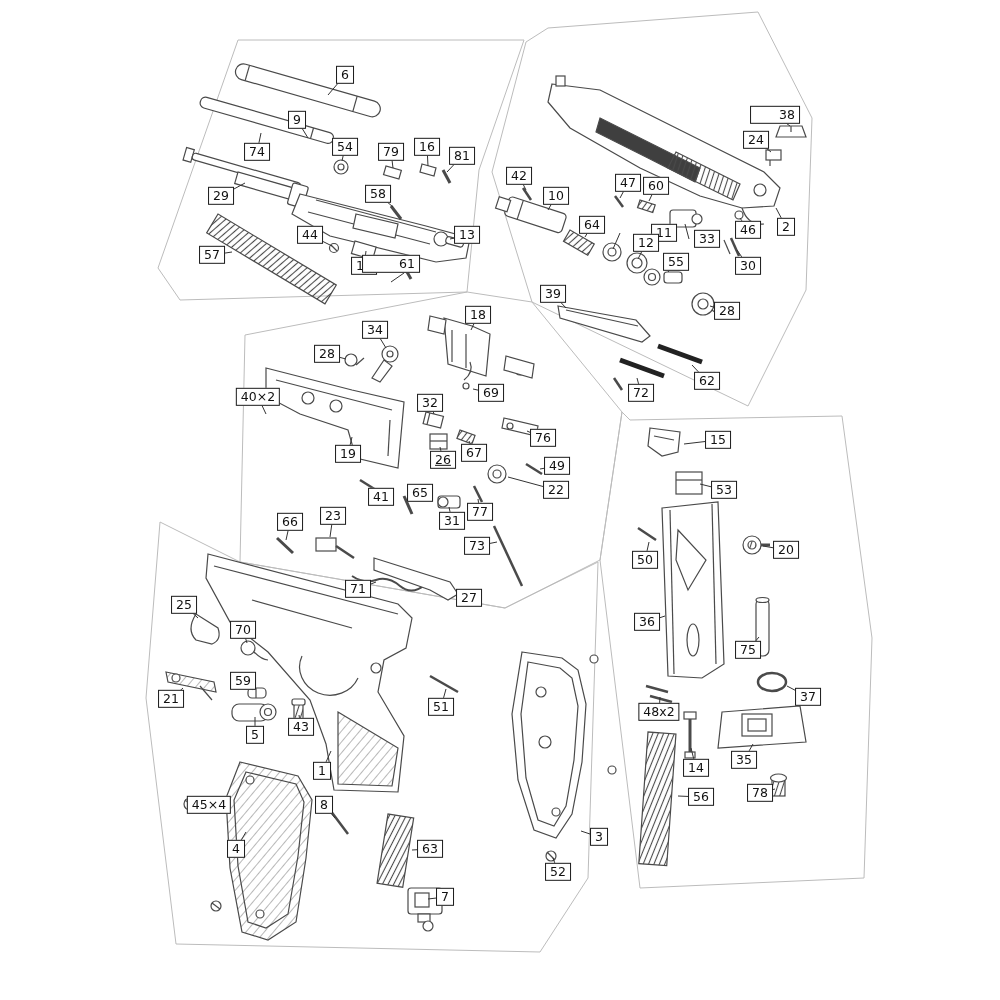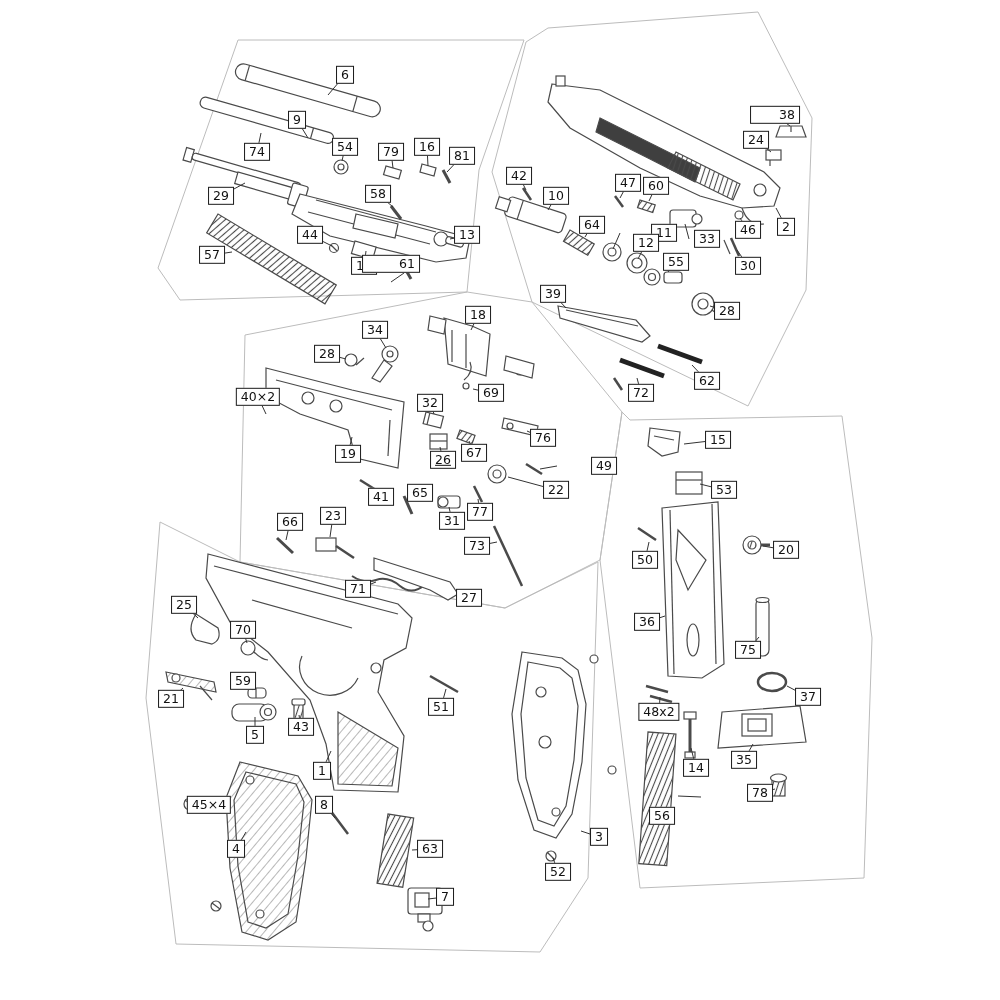--- a/index.html
+++ b/index.html
@@ -532,28 +532,28 @@
       <div class="part-label" style="left: 553px; top: 294px;">39</div>
       <div class="part-label" style="left: 258px; top: 397px;">40×2</div>
       <div class="part-label" style="left: 381px; top: 497px;">41</div>
       <div class="part-label" style="left: 519px; top: 176px;">42</div>
       <div class="part-label" style="left: 301px; top: 727px;">43</div>
       <div class="part-label" style="left: 310px; top: 235px;">44</div>
       <div class="part-label" style="left: 209px; top: 805px;">45×4</div>
       <div class="part-label" style="left: 748px; top: 230px;">46</div>
       <div class="part-label" style="left: 628px; top: 183px;">47</div>
       <div class="part-label" style="left: 659px; top: 712px;">48x2</div>
-      <div class="part-label" style="left: 557px; top: 466px; margin-left: 47px;">49</div>
+      <div class="part-label" style="left: 557px; top: 466px;">49</div>
       <div class="part-label" style="left: 645px; top: 560px;">50</div>
       <div class="part-label" style="left: 441px; top: 707px;">51</div>
       <div class="part-label" style="left: 558px; top: 872px;">52</div>
       <div class="part-label" style="left: 724px; top: 490px;">53</div>
       <div class="part-label" style="left: 345px; top: 147px;">54</div>
       <div class="part-label" style="left: 676px; top: 262px;">55</div>
-      <div class="part-label" style="left: 662px; top: 797px; margin-top: 19px;">56</div>
+      <div class="part-label" style="left: 701px; top: 797px;">56</div>
       <div class="part-label" style="left: 212px; top: 255px;">57</div>
       <div class="part-label" style="left: 378px; top: 194px;">58</div>
       <div class="part-label" style="left: 243px; top: 681px;">59</div>
       <div class="part-label" style="left: 656px; top: 186px;">60</div>
       <div class="part-label" style="left: 391px; top: 264px; padding-left: 36px;">61</div>
       <div class="part-label" style="left: 707px; top: 381px;">62</div>
       <div class="part-label" style="left: 430px; top: 849px;">63</div>
       <div class="part-label" style="left: 592px; top: 225px;">64</div>
       <div class="part-label" style="left: 420px; top: 493px;">65</div>
       <div class="part-label" style="left: 290px; top: 522px;">66</div>

